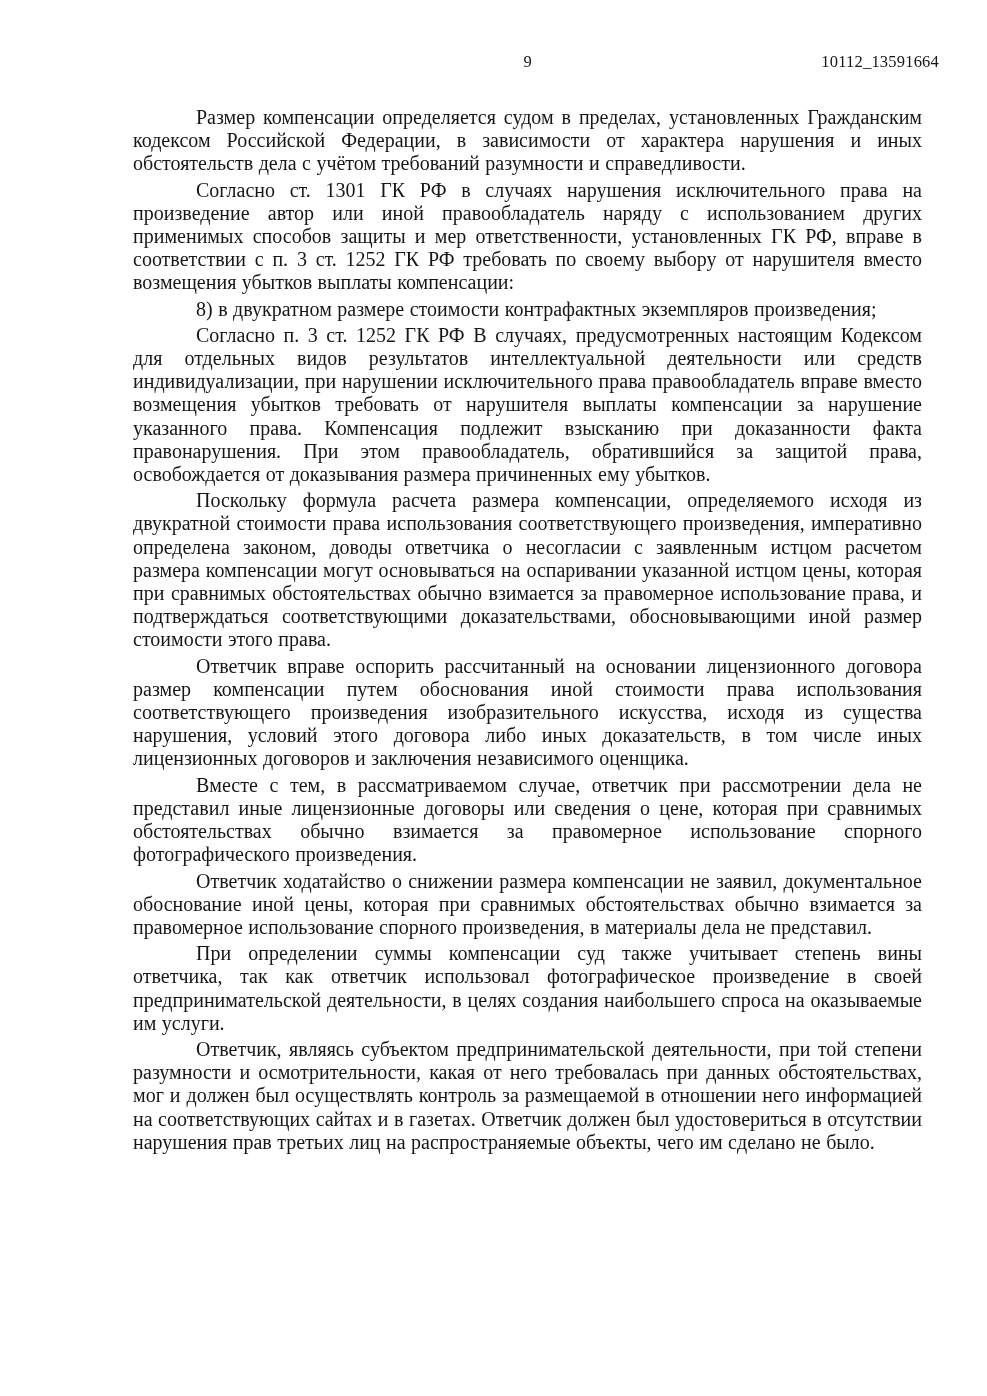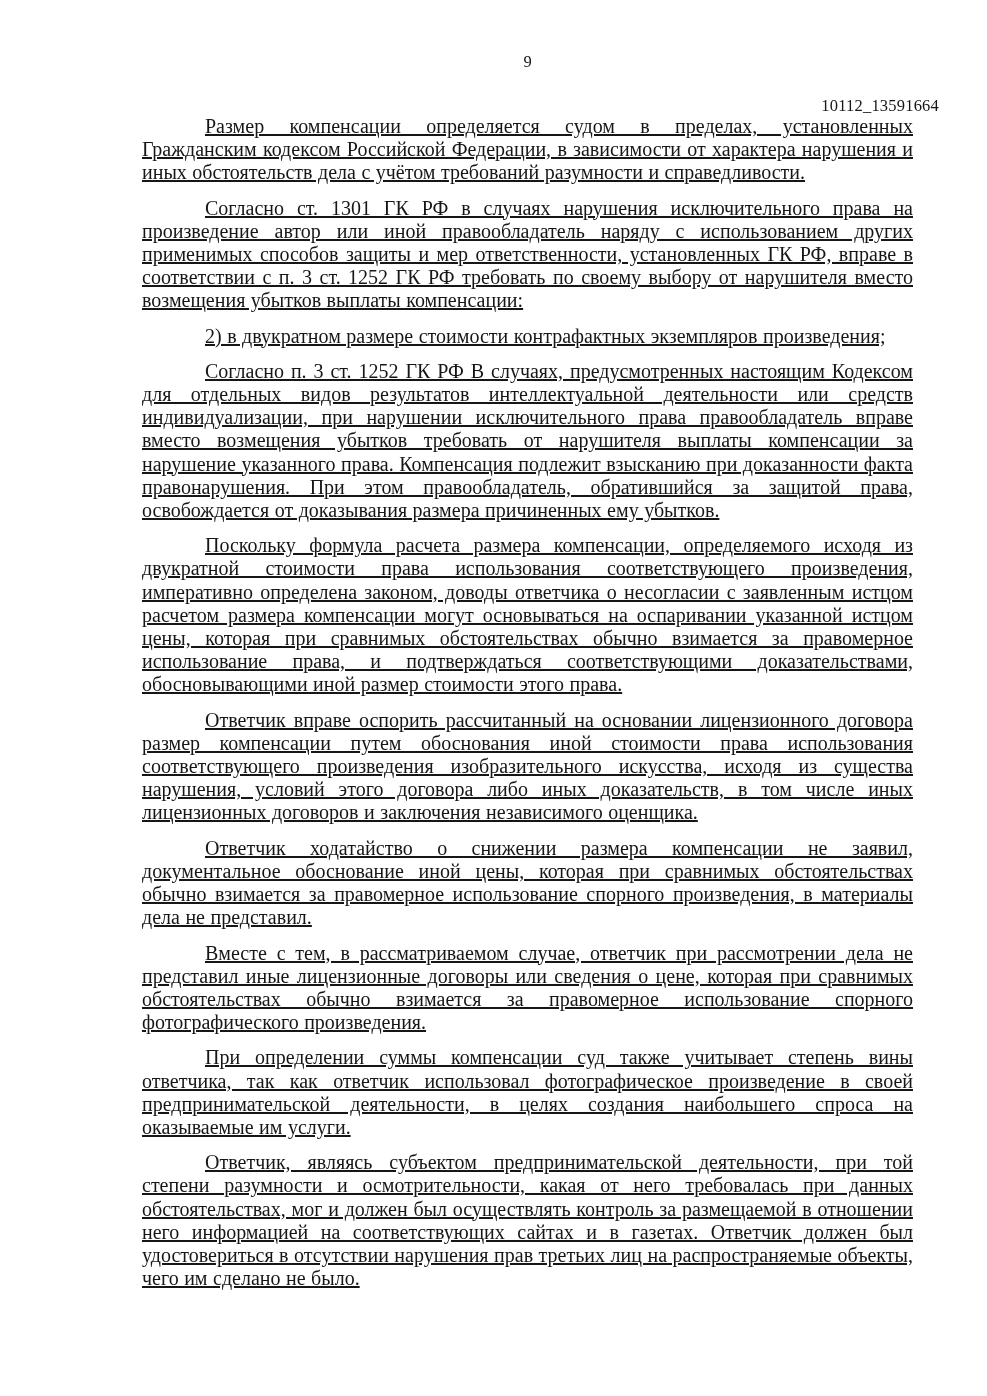--- a/index.html
+++ b/index.html
@@ -25,56 +25,54 @@
     font-size: 16.5px;
     line-height: 20px;
   }
   .doc-id {
     position: absolute;
     top: 52px;
     right: 48px;
     font-size: 16.5px;
     line-height: 20px;
     letter-spacing: 0.2px;
-    margin-top: 44px;
   }
   .doc-body {
     position: absolute;
     top: 103px;
     left: 130px;
     width: 795px;
     font-size: 20px;
     line-height: 23.2px;
     text-align: justify;
     word-spacing: 0.5px;
   }
   .doc-body p {
-    margin: 12px;
+    margin: 3px;
     padding: 0;
-    text-decoration: underline;
   }
   .doc-body p.indent {
     text-indent: 63px;
   }
   .doc-body p.hang {
     padding-left: 38px;
     text-indent: 25px;
   }
 </style>
 </head>
 <body>
 
 <div class="page">
   <div class="page-number">9</div>
   <div class="doc-id">10112_13591664</div>
   <div class="doc-body">
       <p class="indent">Размер компенсации определяется судом в пределах, установленных Гражданским кодексом Российской Федерации, в зависимости от характера нарушения и иных обстоятельств дела с учётом требований разумности и справедливости.</p>
       <p class="indent">Согласно ст. 1301 ГК РФ в случаях нарушения исключительного права на произведение автор или иной правообладатель наряду с использованием других применимых способов защиты и мер ответственности, установленных ГК РФ, вправе в соответствии с п. 3 ст. 1252 ГК РФ требовать по своему выбору от нарушителя вместо возмещения убытков выплаты компенсации:</p>
-      <p class="indent">2) в двукратном размере стоимости контрафактных экземпляров произведения;</p>
+      <p class="indent">8) в двукратном размере стоимости контрафактных экземпляров произведения;</p>
       <p class="indent">Согласно п. 3 ст. 1252 ГК РФ В случаях, предусмотренных настоящим Кодексом для отдельных видов результатов интеллектуальной деятельности или средств индивидуализации, при нарушении исключительного права правообладатель вправе вместо возмещения убытков требовать от нарушителя выплаты компенсации за нарушение указанного права. Компенсация подлежит взысканию при доказанности факта правонарушения. При этом правообладатель, обратившийся за защитой права, освобождается от доказывания размера причиненных ему убытков.</p>
       <p class="indent">Поскольку формула расчета размера компенсации, определяемого исходя из двукратной стоимости права использования соответствующего произведения, императивно определена законом, доводы ответчика о несогласии с заявленным истцом расчетом размера компенсации могут основываться на оспаривании указанной истцом цены, которая при сравнимых обстоятельствах обычно взимается за правомерное использование права, и подтверждаться соответствующими доказательствами, обосновывающими иной размер стоимости этого права.</p>
       <p class="indent">Ответчик вправе оспорить рассчитанный на основании лицензионного договора размер компенсации путем обоснования иной стоимости права использования соответствующего произведения изобразительного искусства, исходя из существа нарушения, условий этого договора либо иных доказательств, в том числе иных лицензионных договоров и заключения независимого оценщика.</p>
+      <p class="indent">Вместе с тем, в рассматриваемом случае, ответчик при рассмотрении дела не представил иные лицензионные договоры или сведения о цене, которая при сравнимых обстоятельствах обычно взимается за правомерное использование спорного фотографического произведения.</p>
       <p class="indent">Ответчик ходатайство о снижении размера компенсации не заявил, документальное обоснование иной цены, которая при сравнимых обстоятельствах обычно взимается за правомерное использование спорного произведения, в материалы дела не представил.</p>
-      <p class="indent">Вместе с тем, в рассматриваемом случае, ответчик при рассмотрении дела не представил иные лицензионные договоры или сведения о цене, которая при сравнимых обстоятельствах обычно взимается за правомерное использование спорного фотографического произведения.</p>
       <p class="indent">При определении суммы компенсации суд также учитывает степень вины ответчика, так как ответчик использовал фотографическое произведение в своей предпринимательской деятельности, в целях создания наибольшего спроса на оказываемые им услуги.</p>
       <p class="indent">Ответчик, являясь субъектом предпринимательской деятельности, при той степени разумности и осмотрительности, какая от него требовалась при данных обстоятельствах, мог и должен был осуществлять контроль за размещаемой в отношении него информацией на соответствующих сайтах и в газетах. Ответчик должен был удостовериться в отсутствии нарушения прав третьих лиц на распространяемые объекты, чего им сделано не было.</p>
     </div>
 </div>
 
 </body></html>

